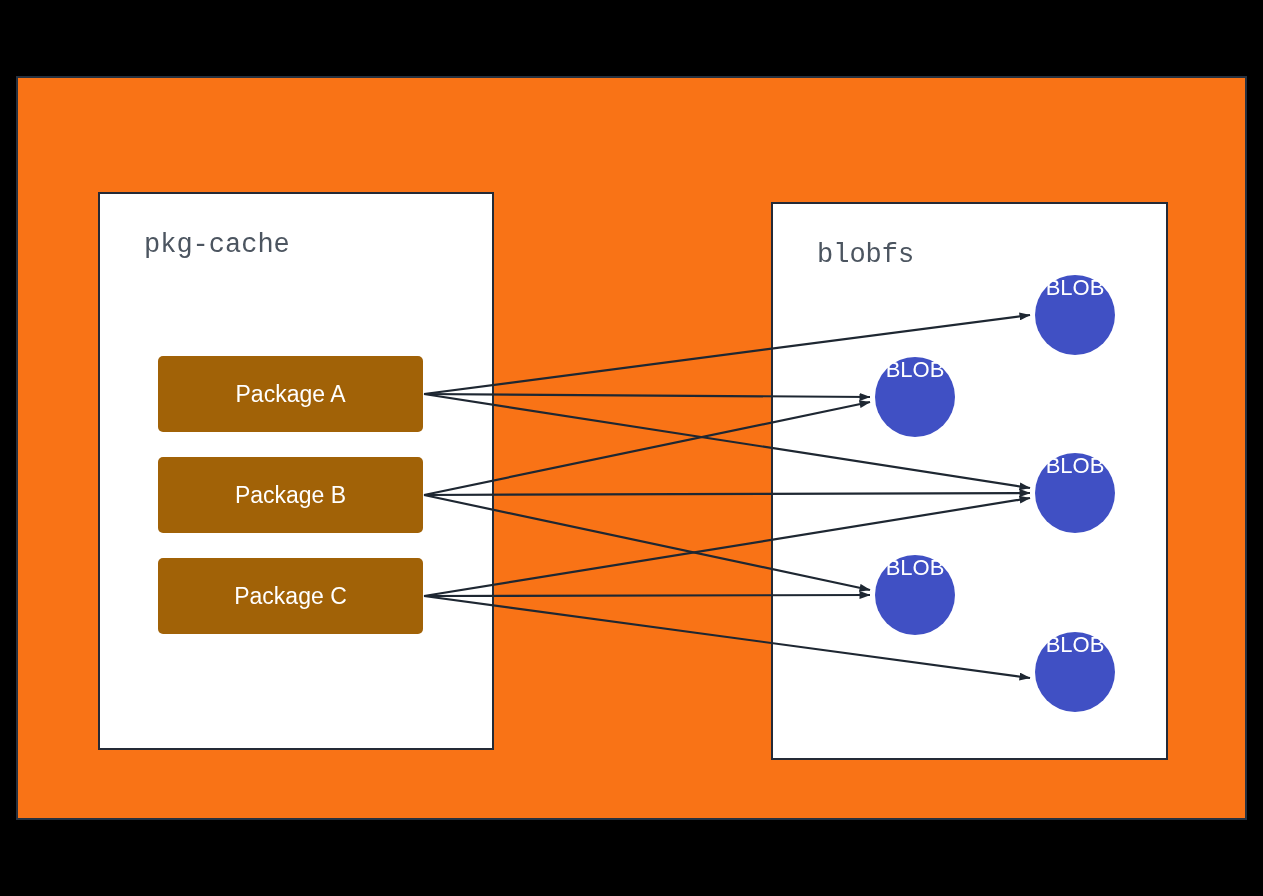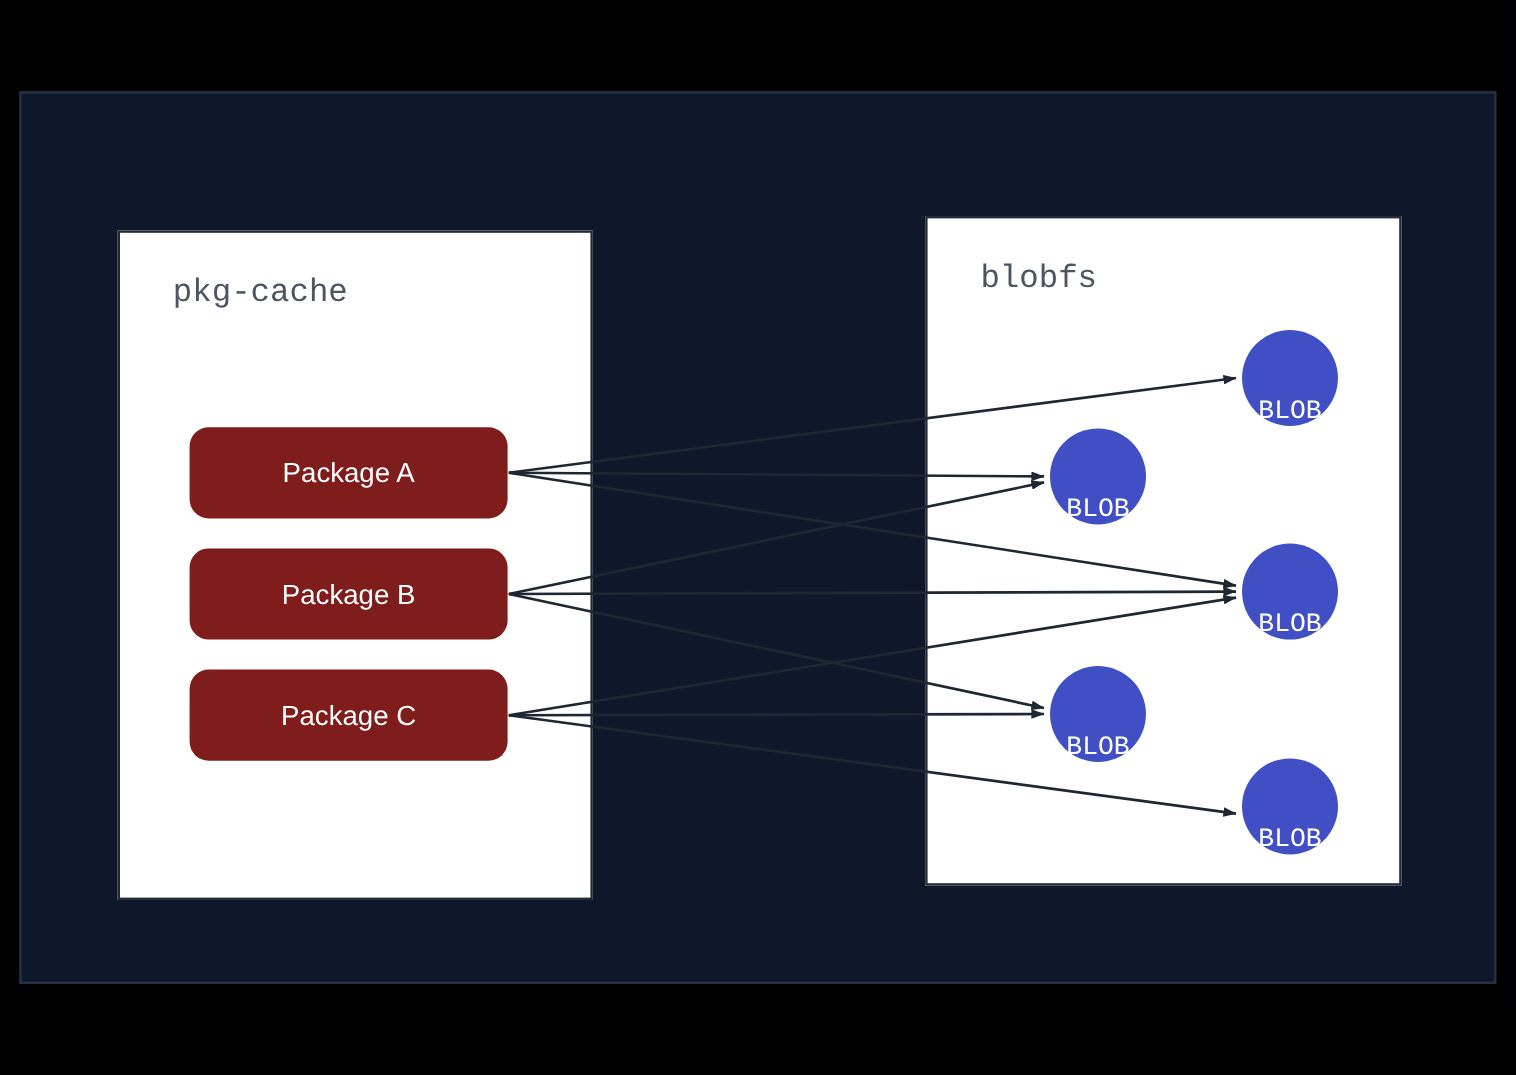--- a/index.html
+++ b/index.html
@@ -20,21 +20,21 @@
     background: #000000;
   }
 
   
   #canvas-sheet {
     position: absolute;
     left: 16px;
     top: 76px;
     width: 1231px;
     height: 744px;
-    background: #0f172a;
+    background: #f97316;
     border: 2px solid #263140;
     box-sizing: border-box;
   }
 
   
   .group-panel {
     position: absolute;
     background: #FFFFFF;
     border: 2px solid #242A36;
     box-sizing: border-box;
@@ -61,22 +61,22 @@
     font-family: "Liberation Mono", "DejaVu Sans Mono", monospace;
     font-size: 27px;
     color: #4C5560;
     letter-spacing: 0px;
     white-space: nowrap;
   }
 
   
   .pkg-node {
     position: absolute;
-    background: #7f1d1d;
-    border-radius: 16px;
+    background: #a16207;
+    border-radius: 5px;
     color: #FFFFFF;
     font-family: "Liberation Sans", sans-serif;
     font-size: 23px;
     display: flex;
     align-items: center;
     justify-content: center;
     box-sizing: border-box;
     width: 265px;
     height: 76px;
     left: 158px;
@@ -87,24 +87,24 @@
   #pkg-c { top: 558px; }
 
   
   .blob-node {
     position: absolute;
     width: 80px;
     height: 80px;
     border-radius: 50%;
     background: #4050C4;
     color: #FFFFFF;
-    font-family: Liberation Mono, monospace;
+    font-family: Liberation Sans, sans-serif;
     font-size: 22px;
     display: flex;
-    align-items: flex-end;
+    align-items: flex-start;
     justify-content: center;
     box-sizing: border-box;
   }
 
   #blob-1 { left: 1035px; top: 275px; }
   #blob-2 { left: 875px; top: 357px; }
   #blob-3 { left: 1035px; top: 453px; }
   #blob-4 { left: 875px; top: 555px; }
   #blob-5 { left: 1035px; top: 632px; }
 
@@ -128,21 +128,21 @@
 <body>
 
 <div id="stage">
 
   <div id="canvas-sheet">
 
     <div class="group-panel" id="panel-pkg-cache" style="left:80px; top:114px;">
       <div class="group-label">pkg-cache</div>
     </div>
 
-    <div class="group-panel" id="panel-blobfs" style="left:753px; top:102px;">
+    <div class="group-panel" id="panel-blobfs" style="left:753px; top:124px;">
       <div class="group-label">blobfs</div>
     </div>
 
   </div>
 
   <svg id="edge-layer" viewBox="0 0 1263 896" width="1263" height="896">
     <defs>
       <marker id="arrowhead" markerWidth="11" markerHeight="8" refX="10.5" refY="4" orient="auto" markerUnits="userSpaceOnUse">
         <path d="M0,0 L11,4 L0,8 z" fill="#1E2732"></path>
       </marker>

